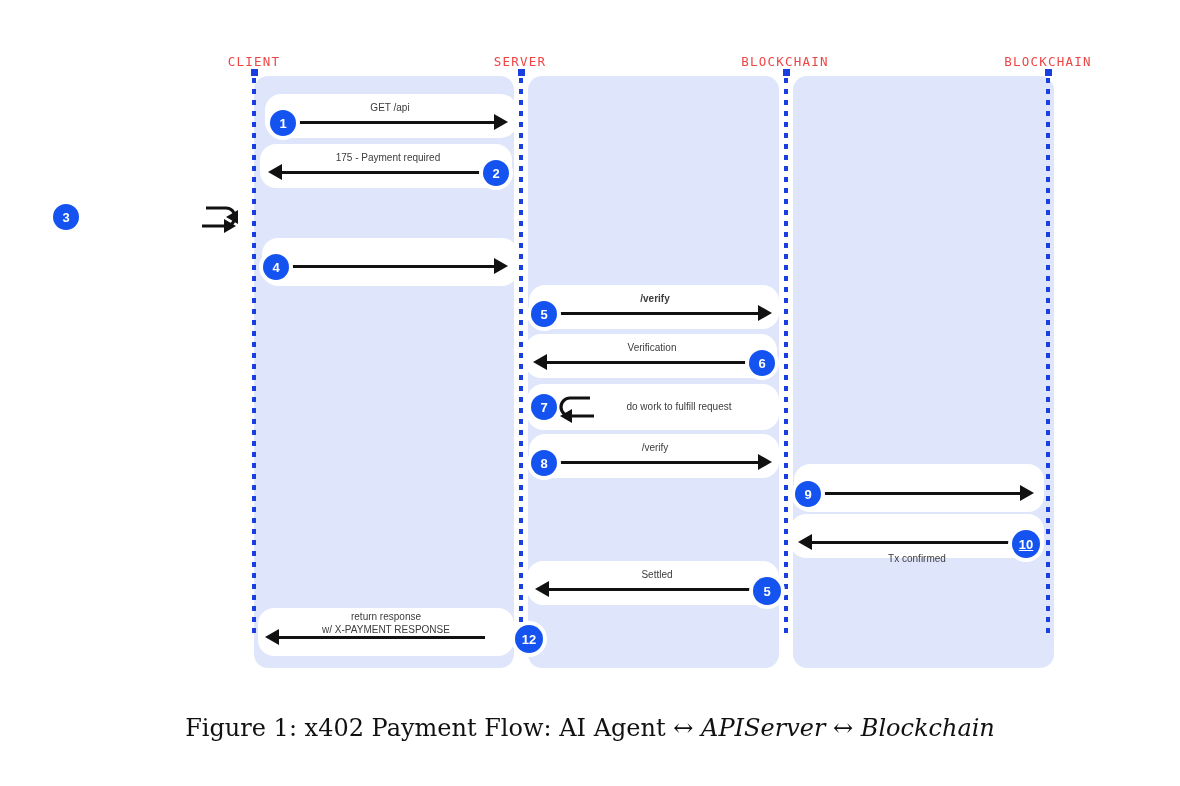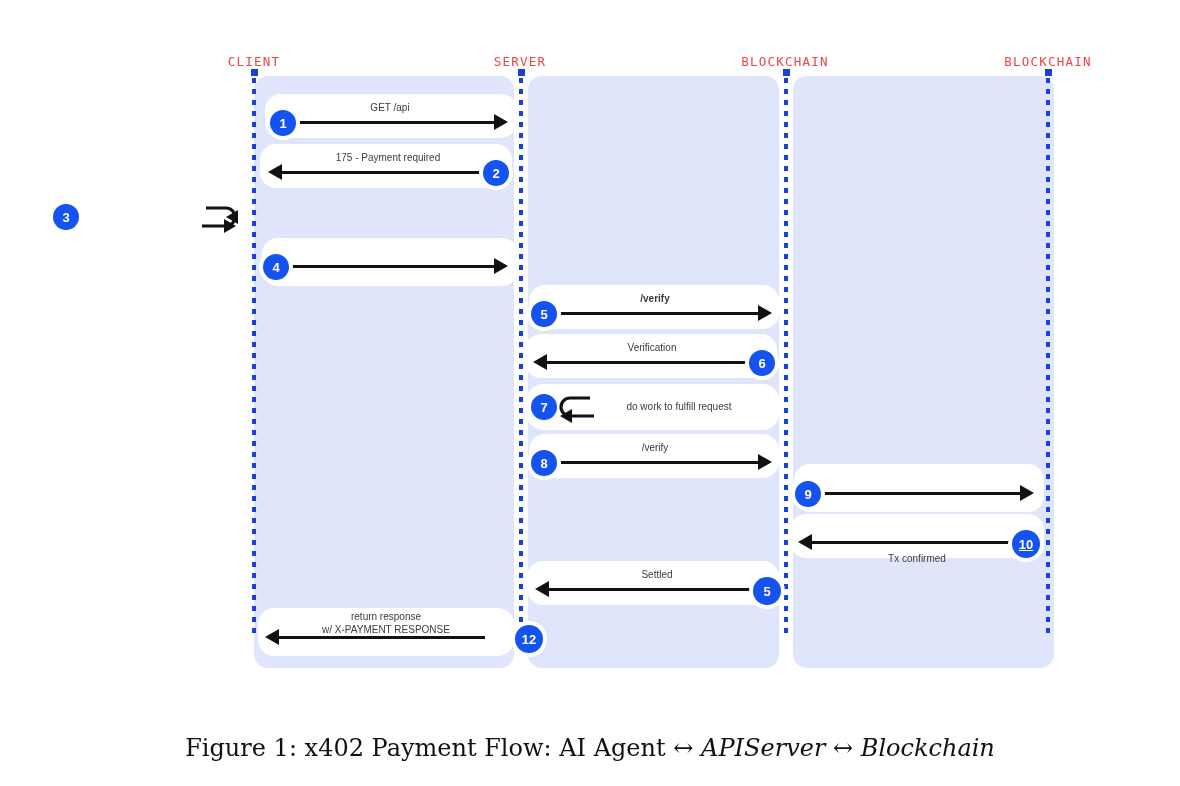--- a/index.html
+++ b/index.html
@@ -60,21 +60,21 @@
     box-shadow:0 0 0 4px #ffffff;
   }
 
   
   .loop{position:absolute;}
 
   
   .caption{
     position:absolute;left:0;right:0;text-align:center;
     font-family:"DejaVu Serif","Liberation Serif",serif;
-    font-size:24px;color:#111111;white-space:nowrap;margin-top:20px;
+    font-size:24px;color:#111111;white-space:nowrap;
   }
   .caption .mathit{font-style:italic;}
 </style>
 </head>
 <body>
 
 <div id="diagram">
 
   <div class="band" style="left:254px;top:76px;width:260px;height:592px;"></div>
   <div class="band" style="left:528px;top:76px;width:251px;height:592px;"></div>

